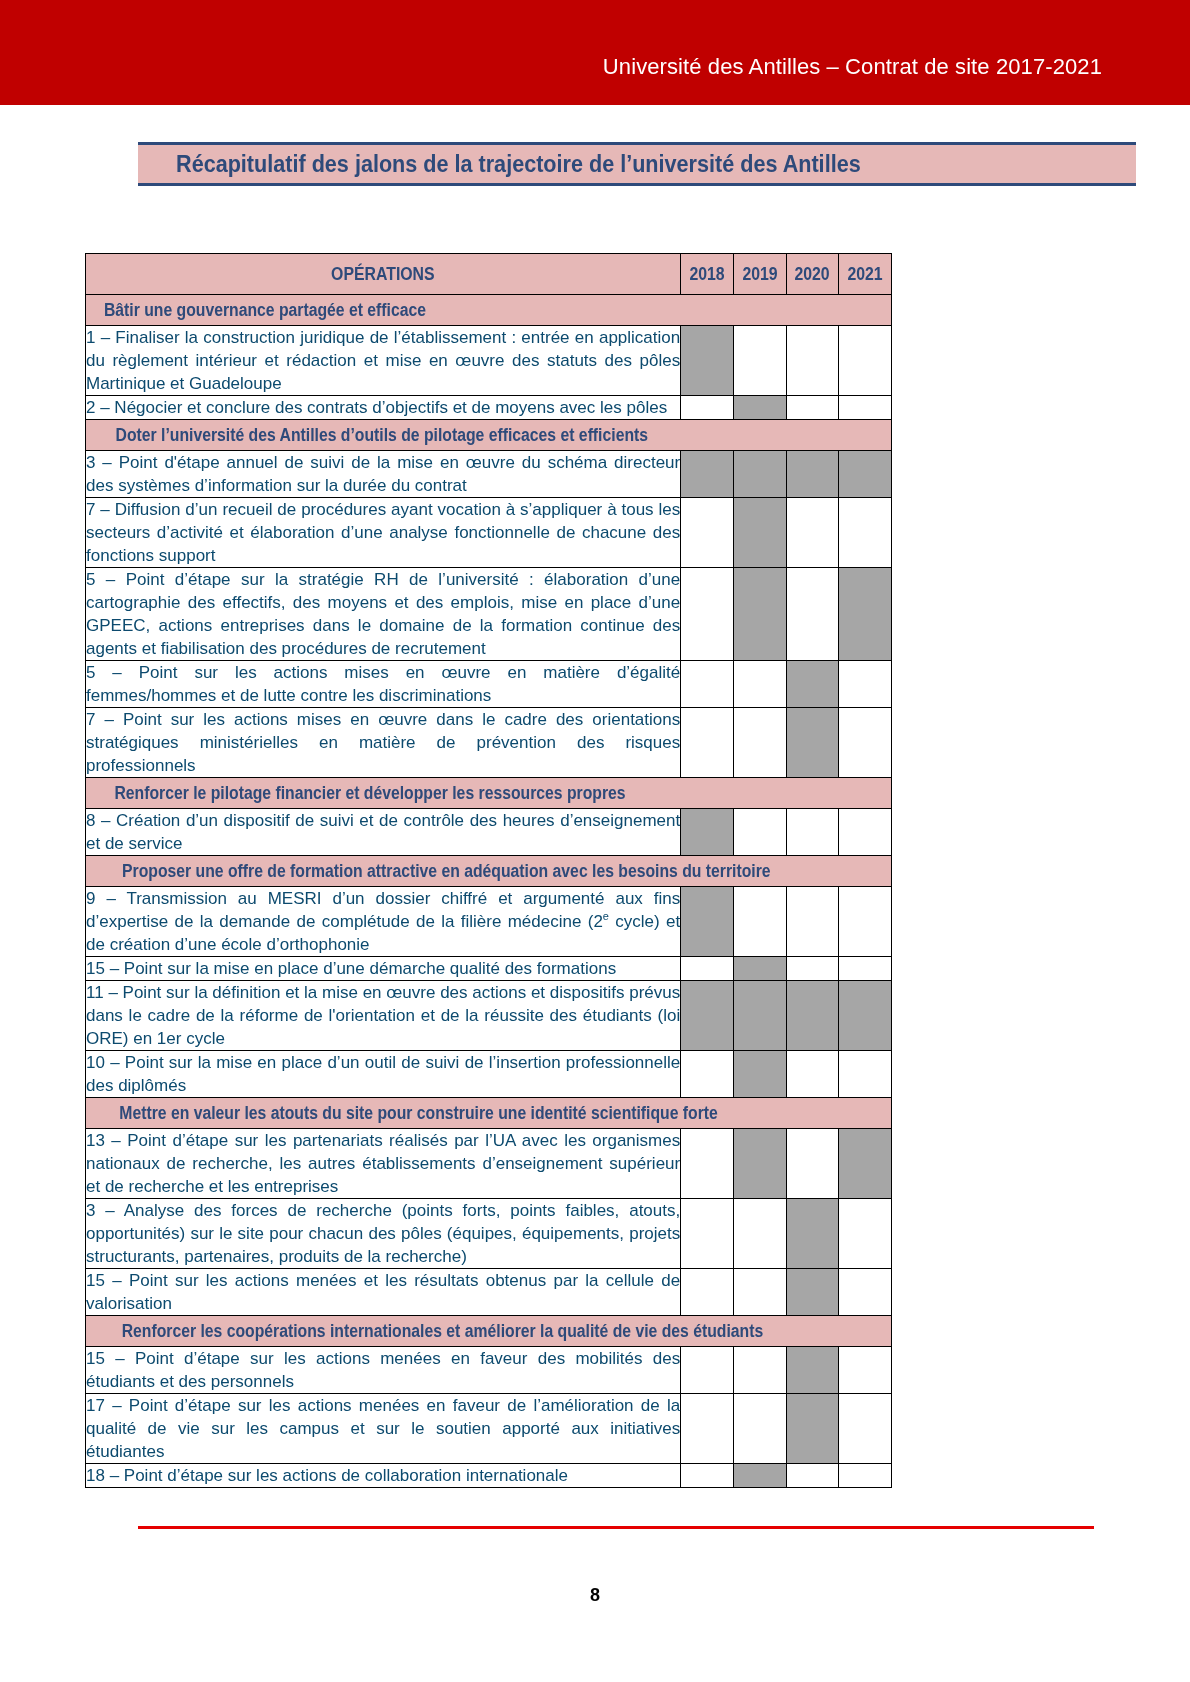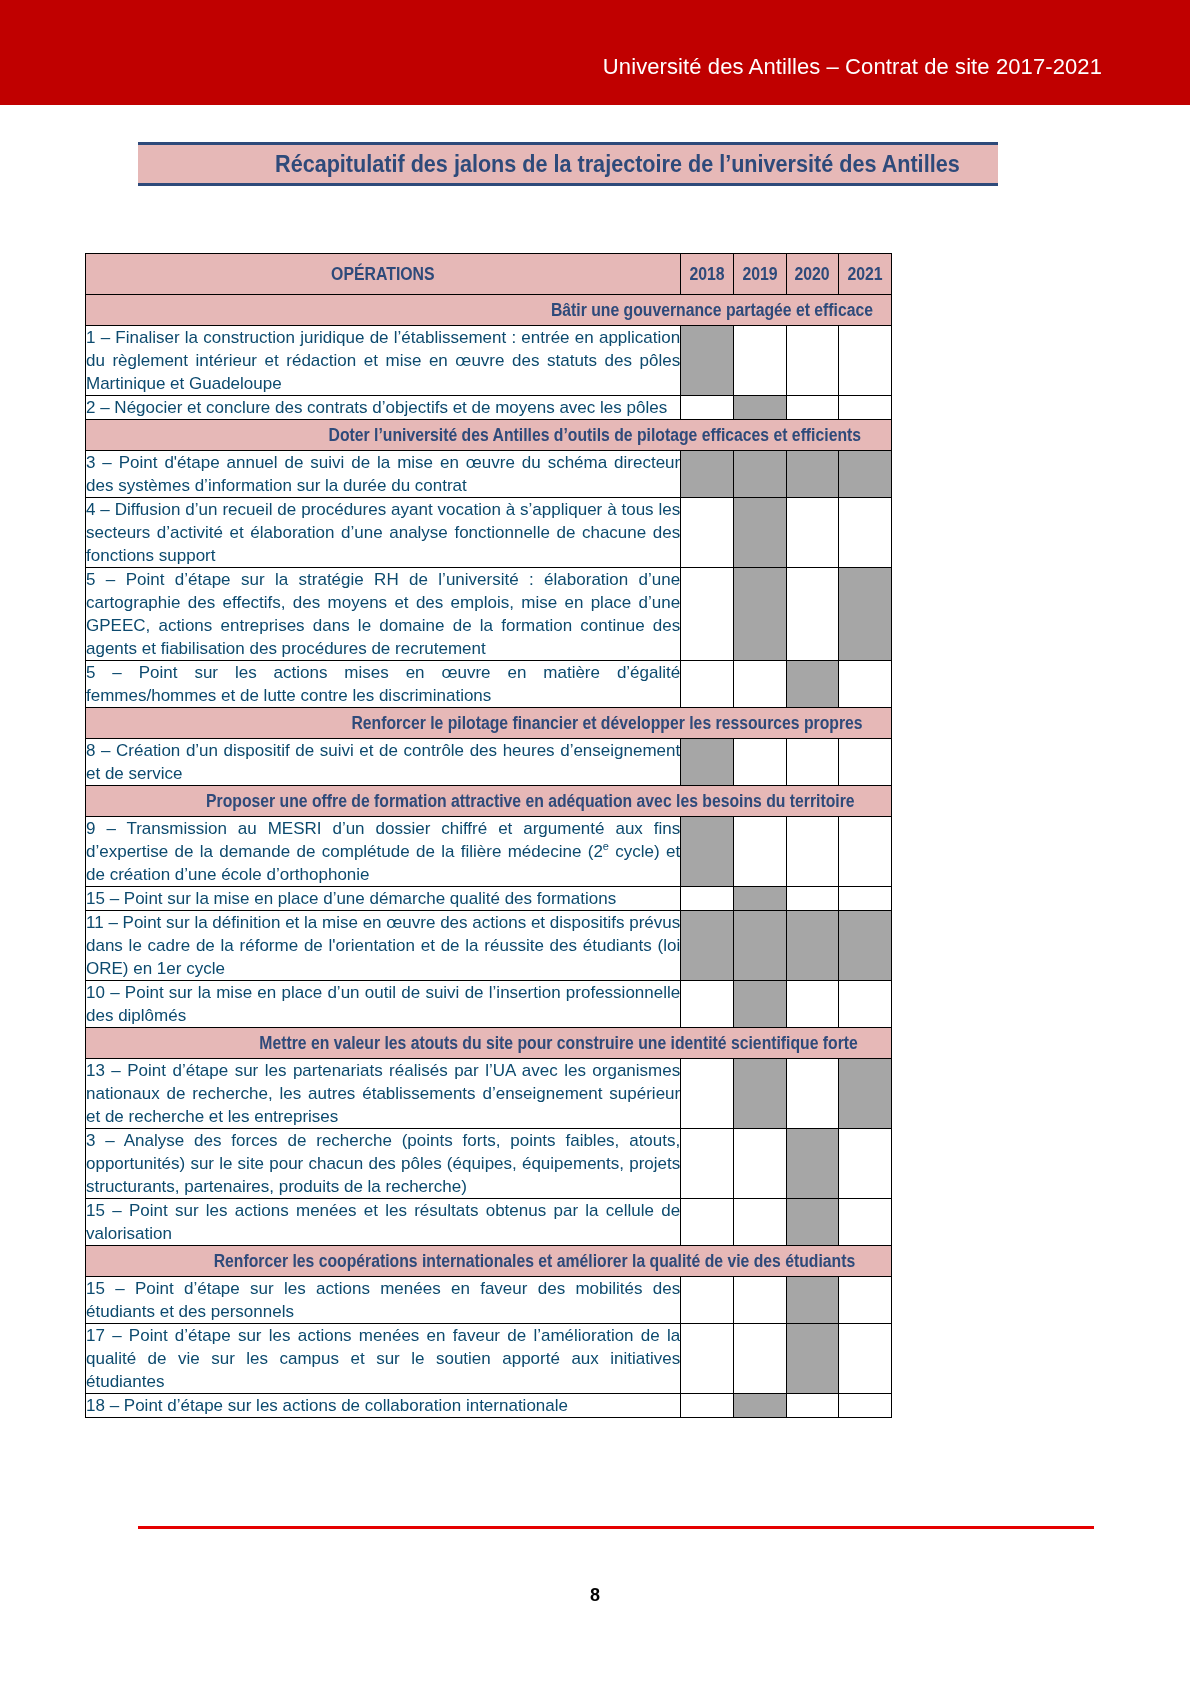--- a/index.html
+++ b/index.html
@@ -1,25 +1,25 @@
 <!DOCTYPE html>
 <html><head>
   <meta charset="utf-8">
   <style>
     html, body { margin: 0; padding: 0; background: #ffffff; }
     body { width: 1190px; height: 1682px; position: relative; font-family: "Liberation Sans", sans-serif; overflow: hidden; }
     .header-band { position: absolute; left: 0; top: 0; width: 1190px; height: 105px; background: #c00000; padding-left: 6px; }
     .header-text { position: absolute; right: 94px; top: 54px; color: #ffffff; font-size: 22px; font-family: "Liberation Sans", sans-serif; letter-spacing: 0.1px; }
-    .title-box { position: absolute; left: 138px; top: 142px; width: 860px; height: 38px; background: #e6b8b7; border-top: 3px solid #2e4a7a; border-bottom: 3px solid #2e4a7a; display: flex; align-items: center; justify-content: flex-end; }
+    .title-box { position: absolute; left: 138px; top: 142px; width: 998px; height: 38px; background: #e6b8b7; border-top: 3px solid #2e4a7a; border-bottom: 3px solid #2e4a7a; display: flex; align-items: center; justify-content: flex-start; }
     .title-text { color: #2e4a7a; font-weight: bold; font-size: 24px; font-family: "Liberation Sans", sans-serif; transform: scaleX(0.9); white-space: nowrap; }
     table.ops { position: absolute; left: 85px; top: 253px; width: 807px; border-collapse: collapse; font-family: "Liberation Sans", sans-serif; }
     table.ops td, table.ops th { border: 1.5px solid #000; padding: 0; }
     th.hdr { background: #e6b8b7; color: #2e4a7a; font-weight: bold; font-size: 18px; height: 40px; }
     th.hdr span { display: inline-block; transform: scaleX(0.88); }
-    td.section { background: #e6b8b7; color: #2e4a7a; font-weight: bold; font-size: 17.5px; text-align: right; height: 30px; }
+    td.section { background: #e6b8b7; color: #2e4a7a; font-weight: bold; font-size: 17.5px; text-align: left; height: 30px; }
     td.section span { display: inline-block; transform: scaleX(0.9); white-space: nowrap; }
     td.desc { font-size: 17px; color: #0c4a6e; line-height: 23px; padding: 0 10px 0 9px; text-align: justify; width: 766px; }
     td.desc .inner { display: block; }
     td.cell { width: 56px; background: #ffffff; }
     td.cell.on { background: #a6a6a6; }
     sup { font-size: 11px; line-height: 0; }
     .footer-line { position: absolute; left: 138px; top: 1526px; width: 956px; height: 3px; background: #e50000; }
     .page-num { position: absolute; left: 0; width: 1190px; top: 1585px; text-align: center; font-weight: bold; font-size: 18px; color: #000; font-family: "Liberation Sans", sans-serif; }
   </style>
 </head>
@@ -72,39 +72,48 @@
         <td class="desc">
           <span class="inner">3 – Point d'étape annuel de suivi de la mise en œuvre du schéma directeur des systèmes d’information sur la durée du contrat</span>
         </td>
         <td class="cell on"></td>
         <td class="cell on"></td>
         <td class="cell on"></td>
         <td class="cell on"></td>
       </tr>
       <tr>
         <td class="desc">
-          <span class="inner">4 – Diffusion d’un recueil de procédures ayant vocation à s’appliquer à tous les secteurs d’activité et élaboration d’une analyse fonctionnelle de chacune des fonctions support</span>
+          <span class="inner">7 – Diffusion d’un recueil de procédures ayant vocation à s’appliquer à tous les secteurs d’activité et élaboration d’une analyse fonctionnelle de chacune des fonctions support</span>
         </td>
         <td class="cell"></td>
         <td class="cell on"></td>
         <td class="cell"></td>
         <td class="cell"></td>
       </tr>
       <tr>
         <td class="desc">
           <span class="inner">5 – Point d’étape sur la stratégie RH de l’université : élaboration d’une cartographie des effectifs, des moyens et des emplois, mise en place d’une GPEEC, actions entreprises dans le domaine de la formation continue des agents et fiabilisation des procédures de recrutement</span>
         </td>
         <td class="cell"></td>
         <td class="cell on"></td>
         <td class="cell"></td>
         <td class="cell on"></td>
       </tr>
       <tr>
         <td class="desc">
           <span class="inner">5 – Point sur les actions mises en œuvre en matière d’égalité femmes/hommes et de lutte contre les discriminations</span>
+        </td>
+        <td class="cell"></td>
+        <td class="cell"></td>
+        <td class="cell on"></td>
+        <td class="cell"></td>
+      </tr>
+      <tr>
+        <td class="desc">
+          <span class="inner">7 – Point sur les actions mises en œuvre dans le cadre des orientations stratégiques ministérielles en matière de prévention des risques professionnels</span>
         </td>
         <td class="cell"></td>
         <td class="cell"></td>
         <td class="cell on"></td>
         <td class="cell"></td>
       </tr>
       <tr>
         <td class="section" colspan="5"><span>Renforcer le pilotage financier et développer les ressources propres</span></td>
       </tr>
       <tr>

